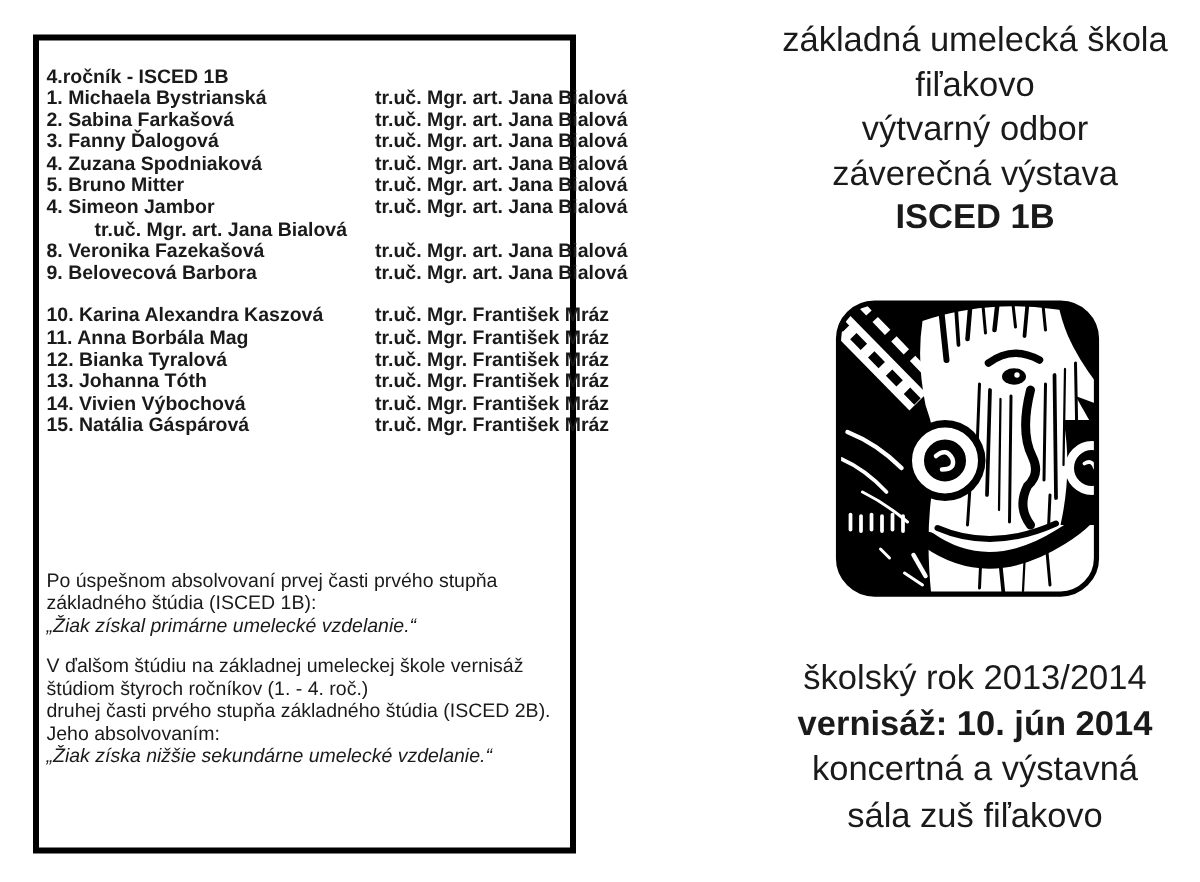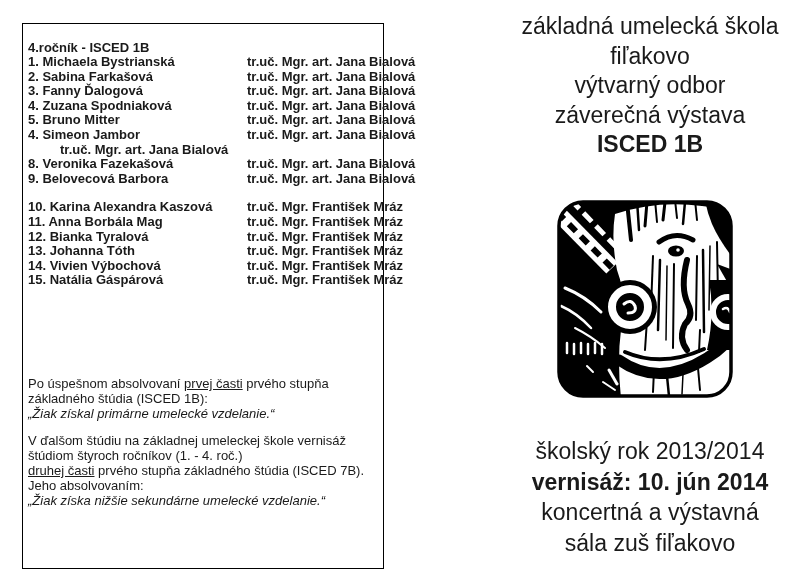--- a/index.html
+++ b/index.html
@@ -2,31 +2,31 @@
 <html><head>
 <meta charset="utf-8">
 <style>
   html,body{margin:0;padding:0;background:#ffffff;}
   body{width:800px;height:588px;overflow:hidden;
        font-family:"Liberation Sans","DejaVu Sans",sans-serif;color:#1a1a1a;}
   .page{position:relative;width:800px;height:588px;background:#ffffff;}
 
   
   .left-box{position:absolute;left:22px;top:23px;width:362px;height:546px;
-            border:1px solid #000000;box-sizing:border-box;
+            border:4px solid #000000;box-sizing:border-box;
             padding:16px 18px 0 5px;background:#ffffff;}
   .class-header{font-size:13px;font-weight:bold;line-height:15px;white-space:nowrap;}
   .roster{font-size:13px;}
   .row{display:flex;height:14.6px;line-height:14.6px;white-space:nowrap;font-weight:bold;}
   .row .name{width:187px;flex:0 0 187px;}
   .row .teacher{flex:1;margin-left:32px;}
   .roster-gap{height:14px;}
   .notes{position:absolute;left:5px;right:5px;top:352px;font-size:13px;}
   .notes p{margin:0 0 11px 0;line-height:15.2px;}
-  .u{text-decoration:underline;}
+  .u{}
   .bq{font-weight:normal;font-style:italic;}
 
   
   .title-block{position:absolute;left:496px;top:12px;width:308px;
                text-align:center;font-size:23px;line-height:29.5px;}
   .title-block .emph{font-weight:bold;}
   .footer-block{position:absolute;left:496px;top:436px;width:308px;
                 text-align:center;font-size:23px;line-height:30.5px;}
   .footer-block .emph{font-weight:bold;}
   .artwork{position:absolute;left:557px;top:200px;width:176px;height:198px;}
@@ -105,21 +105,21 @@
       </div>
     </div>
 
     <div class="notes">
       <p><span>Po úspešnom absolvovaní </span><span class="u">prvej časti</span><span> prvého stupňa</span><br>
       <span>základného štúdia (ISCED 1B):</span><br>
       <span class="bq">„Žiak získal primárne umelecké vzdelanie.“</span></p>
 
       <p><span>V ďalšom štúdiu na základnej umeleckej škole vernisáž</span><br>
       <span>štúdiom štyroch ročníkov (1. - 4. roč.)</span><br>
-      <span class="u">druhej časti</span><span> prvého stupňa základného štúdia (ISCED 7B).</span><br>
+      <span class="u">druhej časti</span><span> prvého stupňa základného štúdia (ISCED 2B).</span><br>
       <span>Jeho absolvovaním:</span><br>
       <span class="bq">„Žiak získa nižšie sekundárne umelecké vzdelanie.“</span></p>
     </div>
   </div>
 
   <div class="title-block">
     <div>základná umelecká škola</div>
     <div>fiľakovo</div>
     <div>výtvarný odbor</div>
     <div>záverečná výstava</div>

